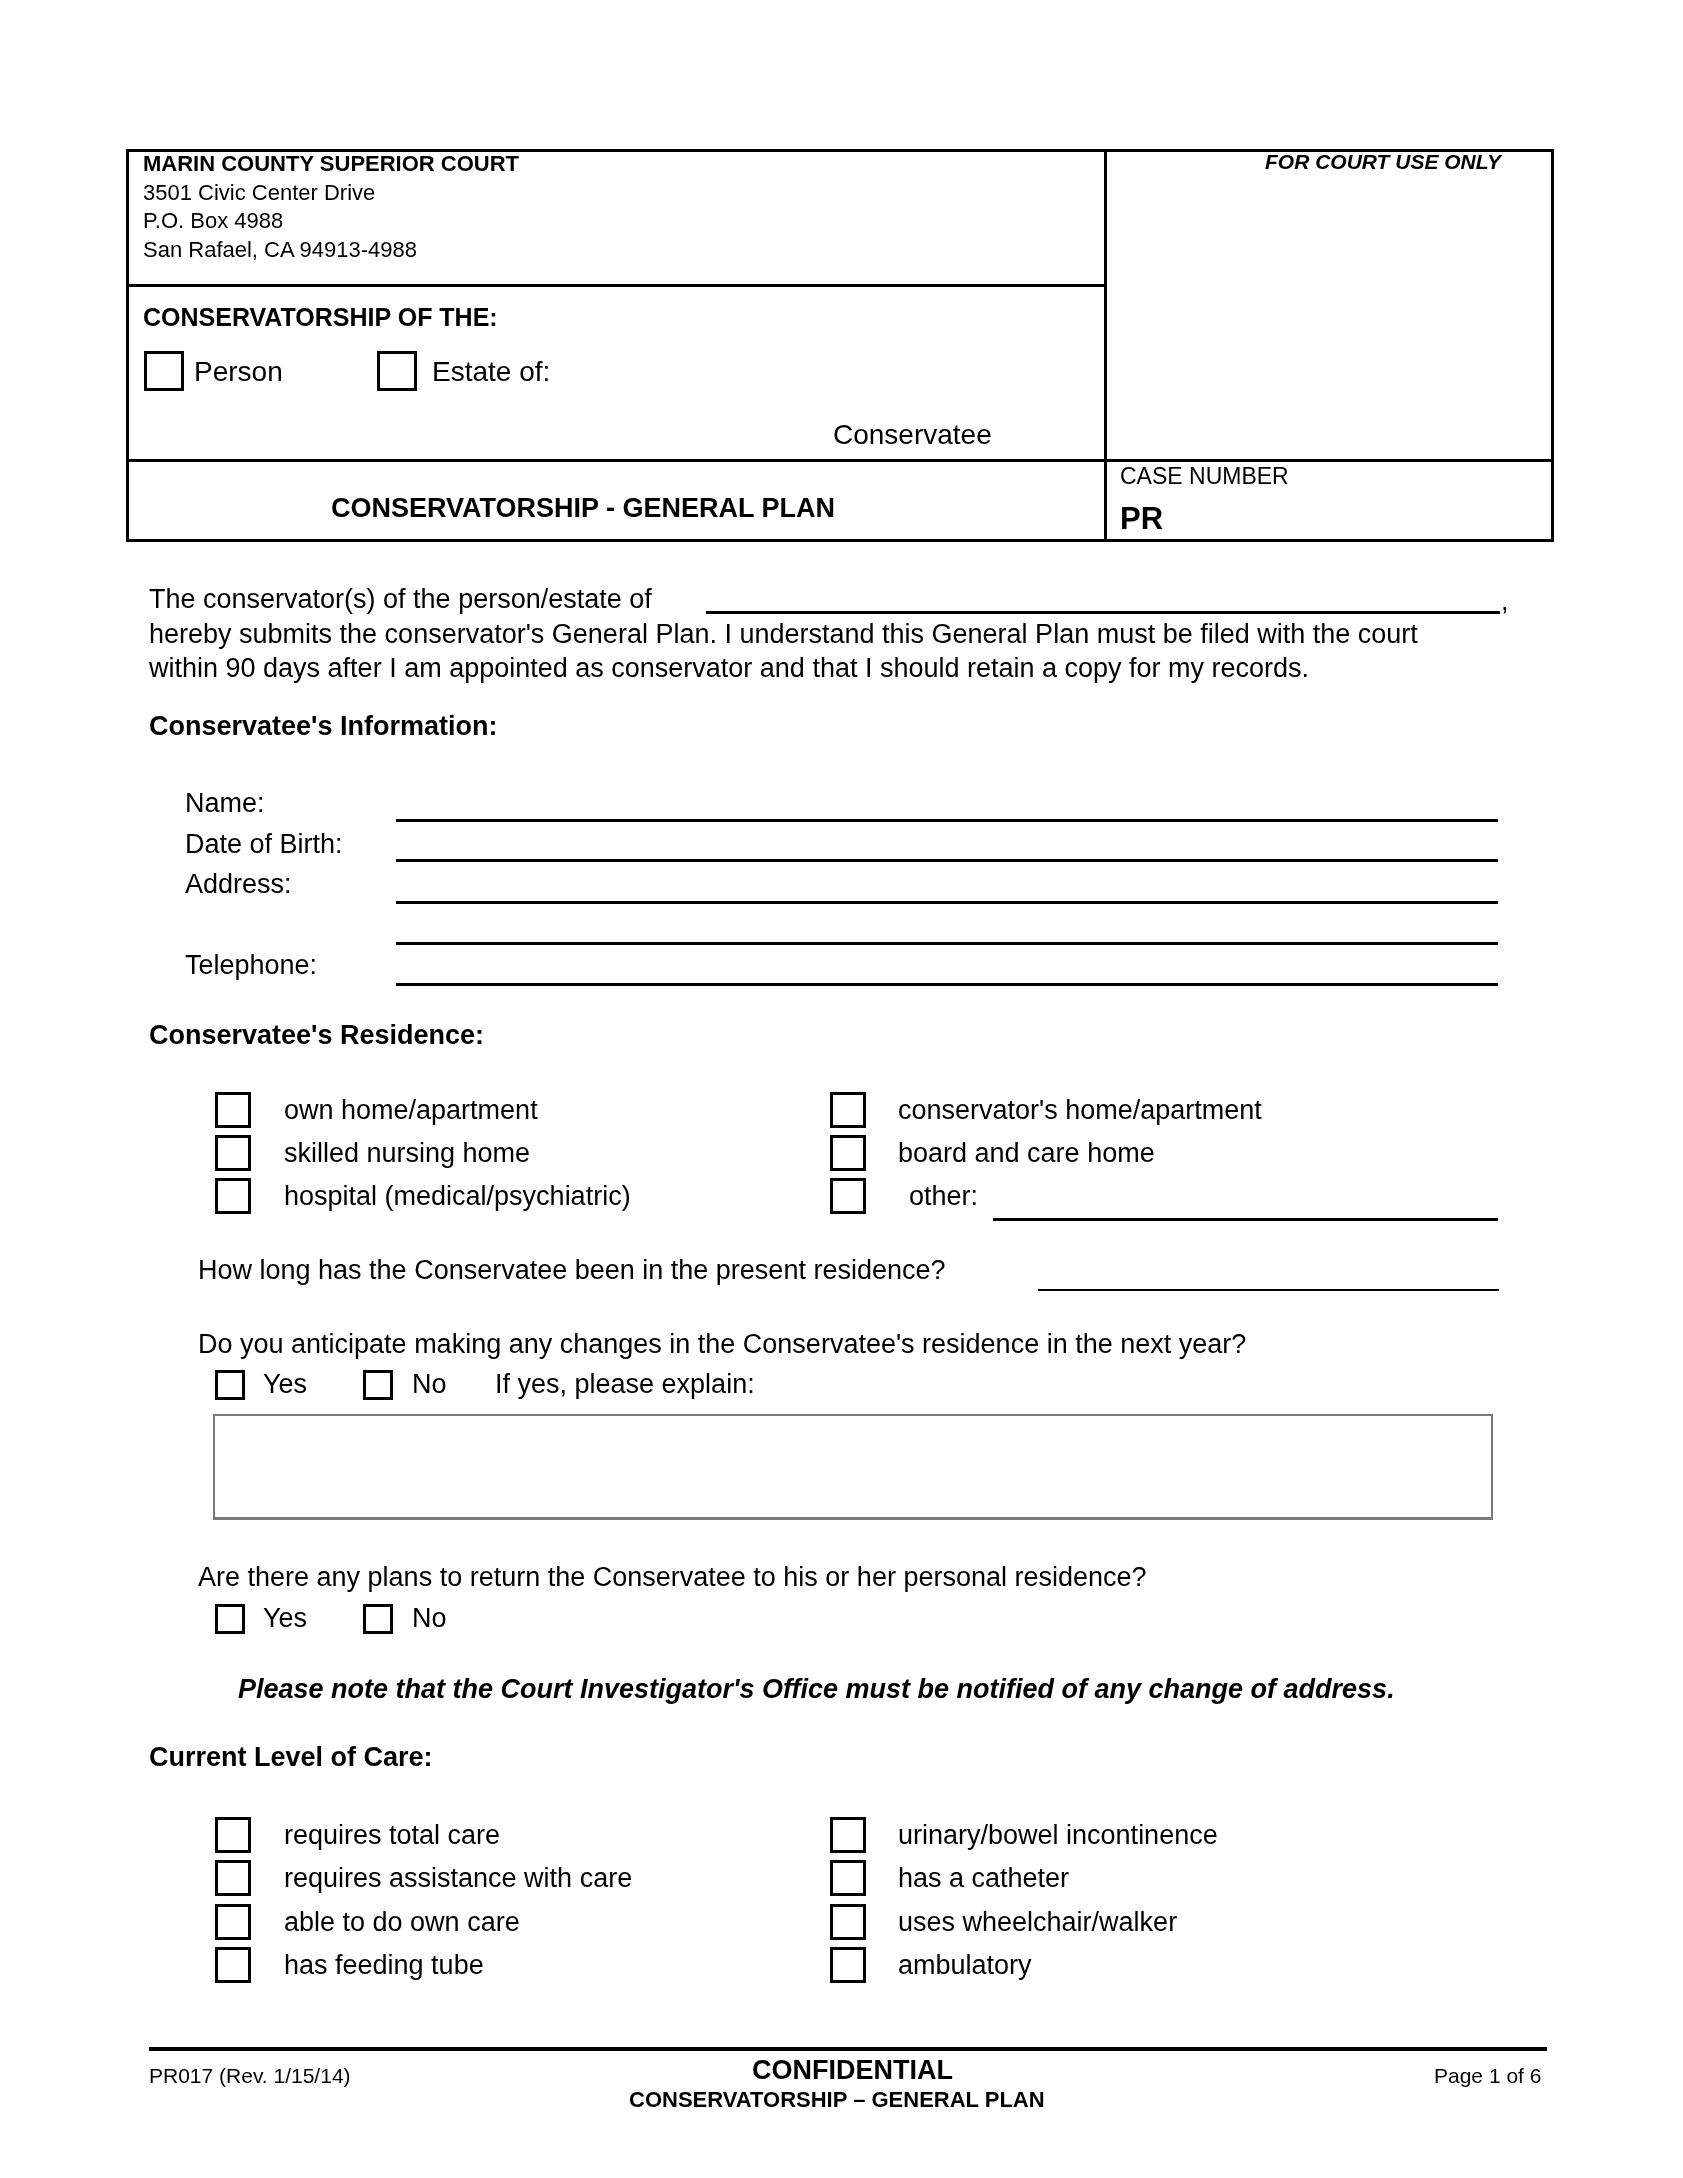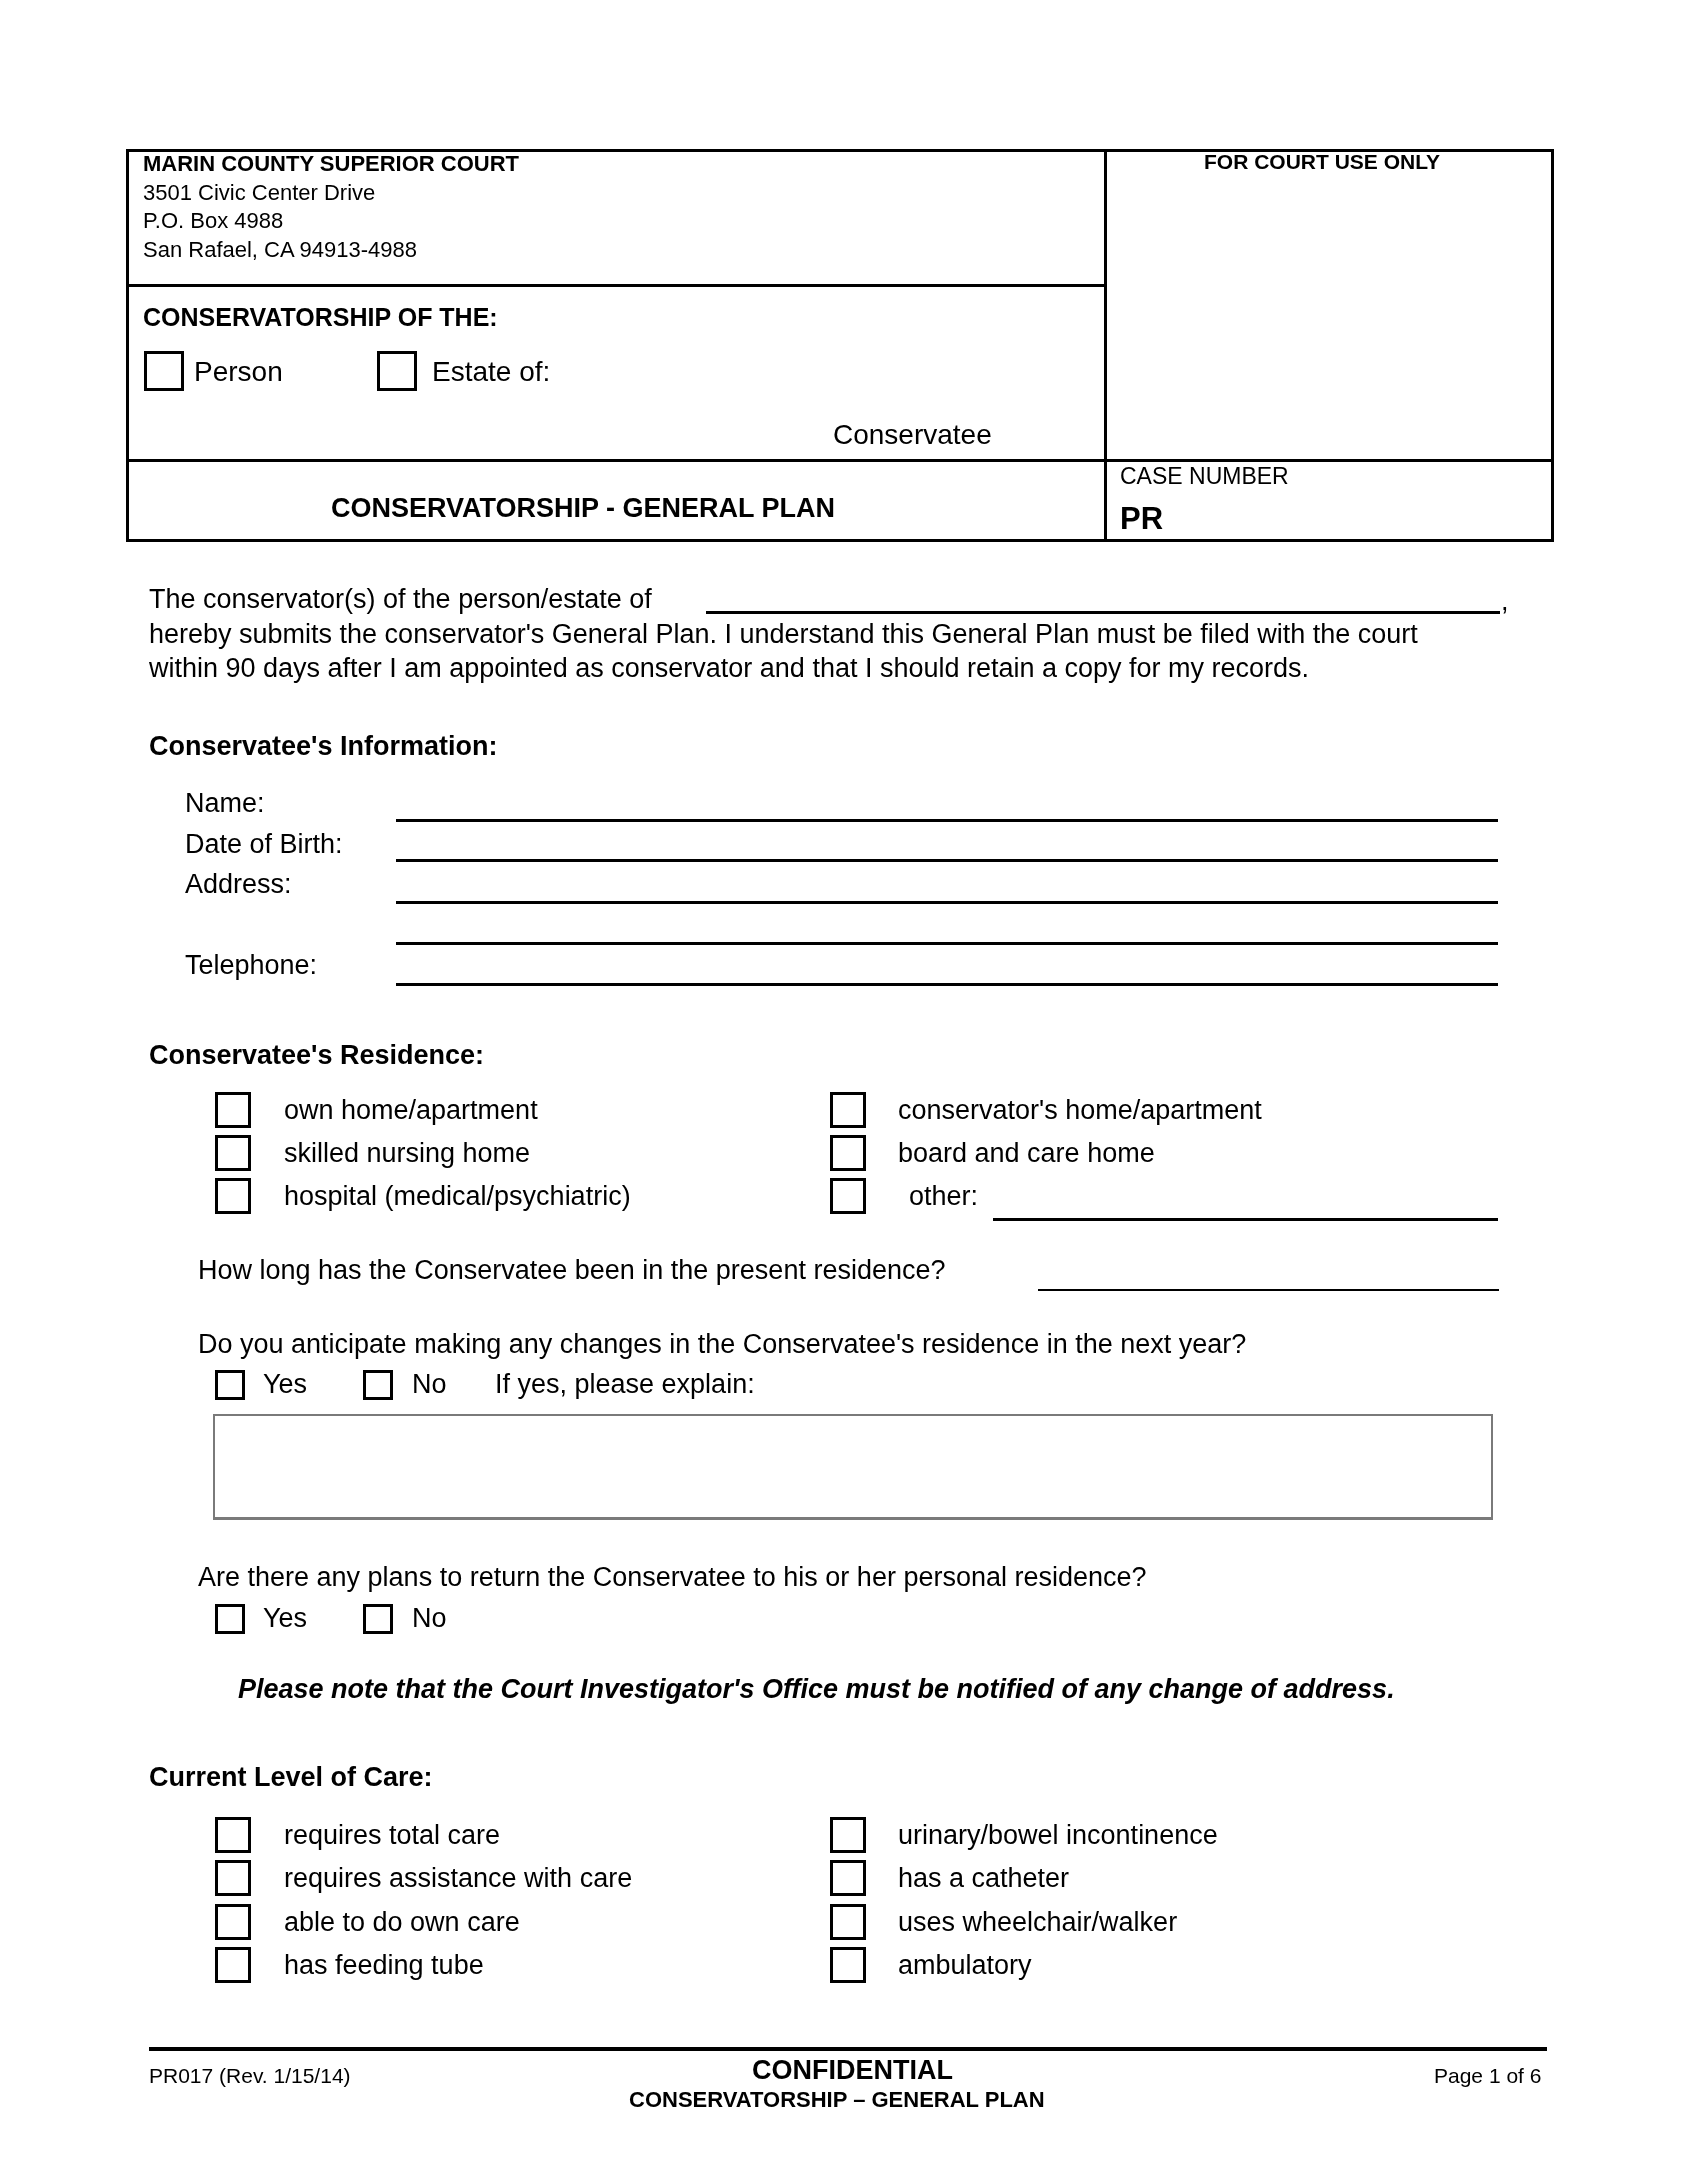--- a/index.html
+++ b/index.html
@@ -6,21 +6,21 @@
   body { width: 1683px; height: 2178px; position: relative; font-family: "Liberation Sans", sans-serif; color: #000; overflow: hidden; }
   .caption-box { position: absolute; border: 3px solid #000; box-sizing: border-box; }
   .hline { position: absolute; height: 0; border-top: 3px solid #000; }
   .vline { position: absolute; width: 0; border-left: 3px solid #000; }
   .t { position: absolute; white-space: nowrap; line-height: 1; }
   .court-name { font-size: 22px; font-weight: bold; }
   .addr { font-size: 22px; }
   .bold-lbl { font-size: 25px; font-weight: bold; }
   .reg { font-size: 28px; }
   .body-text { font-size: 27px; }
-  .section-head { font-size: 27px; font-weight: bold; margin-top: 20px; }
+  .section-head { font-size: 27px; font-weight: bold; }
   .cb { position: absolute; border: 3px solid #000; box-sizing: border-box; background: #fff; cursor: pointer; }
   .cb-lg { width: 40px; height: 40px; }
   .cb-md { width: 36px; height: 36px; }
   .cb-sm { width: 30px; height: 30px; }
   .uline { position: absolute; border-top: 2px solid #000; height: 0; }
   .uline-thick { border-top-width: 3px; }
   .textarea { position: absolute; border: 2px solid #7a7a7a; border-bottom-width: 3px; box-sizing: border-box; background: #fff; resize: none; outline: none; }
   .italic-note { font-size: 27px; font-weight: bold; font-style: italic; }
   .footer-rule { position: absolute; border-top: 4px solid #000; height: 0; }
   .footer-small { font-size: 21px; }
@@ -33,21 +33,21 @@
 <div class="caption-box" style="left:126px; top:149px; width:1428px; height:393px;"></div>
 <div class="vline" style="left:1104px; top:149px; height:393px;"></div>
 <div class="hline" style="left:126px; top:284px; width:980px;"></div>
 <div class="hline" style="left:126px; top:459px; width:1428px;"></div>
 
 <div class="t court-name" style="left:143px; top:153px;">MARIN COUNTY SUPERIOR COURT</div>
 <div class="t addr" style="left:143px; top:182px;">3501 Civic Center Drive</div>
 <div class="t addr" style="left:143px; top:210px;">P.O. Box 4988</div>
 <div class="t addr" style="left:143px; top:239px;">San Rafael, CA  94913-4988</div>
 
-<div class="t court-name" style="left:1204px; top:151px; font-size:21px;">FOR COURT USE ONLY</div>
+<div class="t court-name" style="left:1265px; top:151px; font-style:italic; font-size:21px;">FOR COURT USE ONLY</div>
 
 <div class="t bold-lbl" style="left:143px; top:305px;">CONSERVATORSHIP OF THE:</div>
 
 <div class="cb cb-lg" style="left:144px; top:351px;"></div>
 <div class="t reg" style="left:194px; top:358px;">Person</div>
 <div class="cb cb-lg" style="left:377px; top:351px;"></div>
 <div class="t reg" style="left:432px; top:358px;">Estate of:</div>
 
 <div class="t reg" style="left:833px; top:421px;">Conservatee</div>
 

